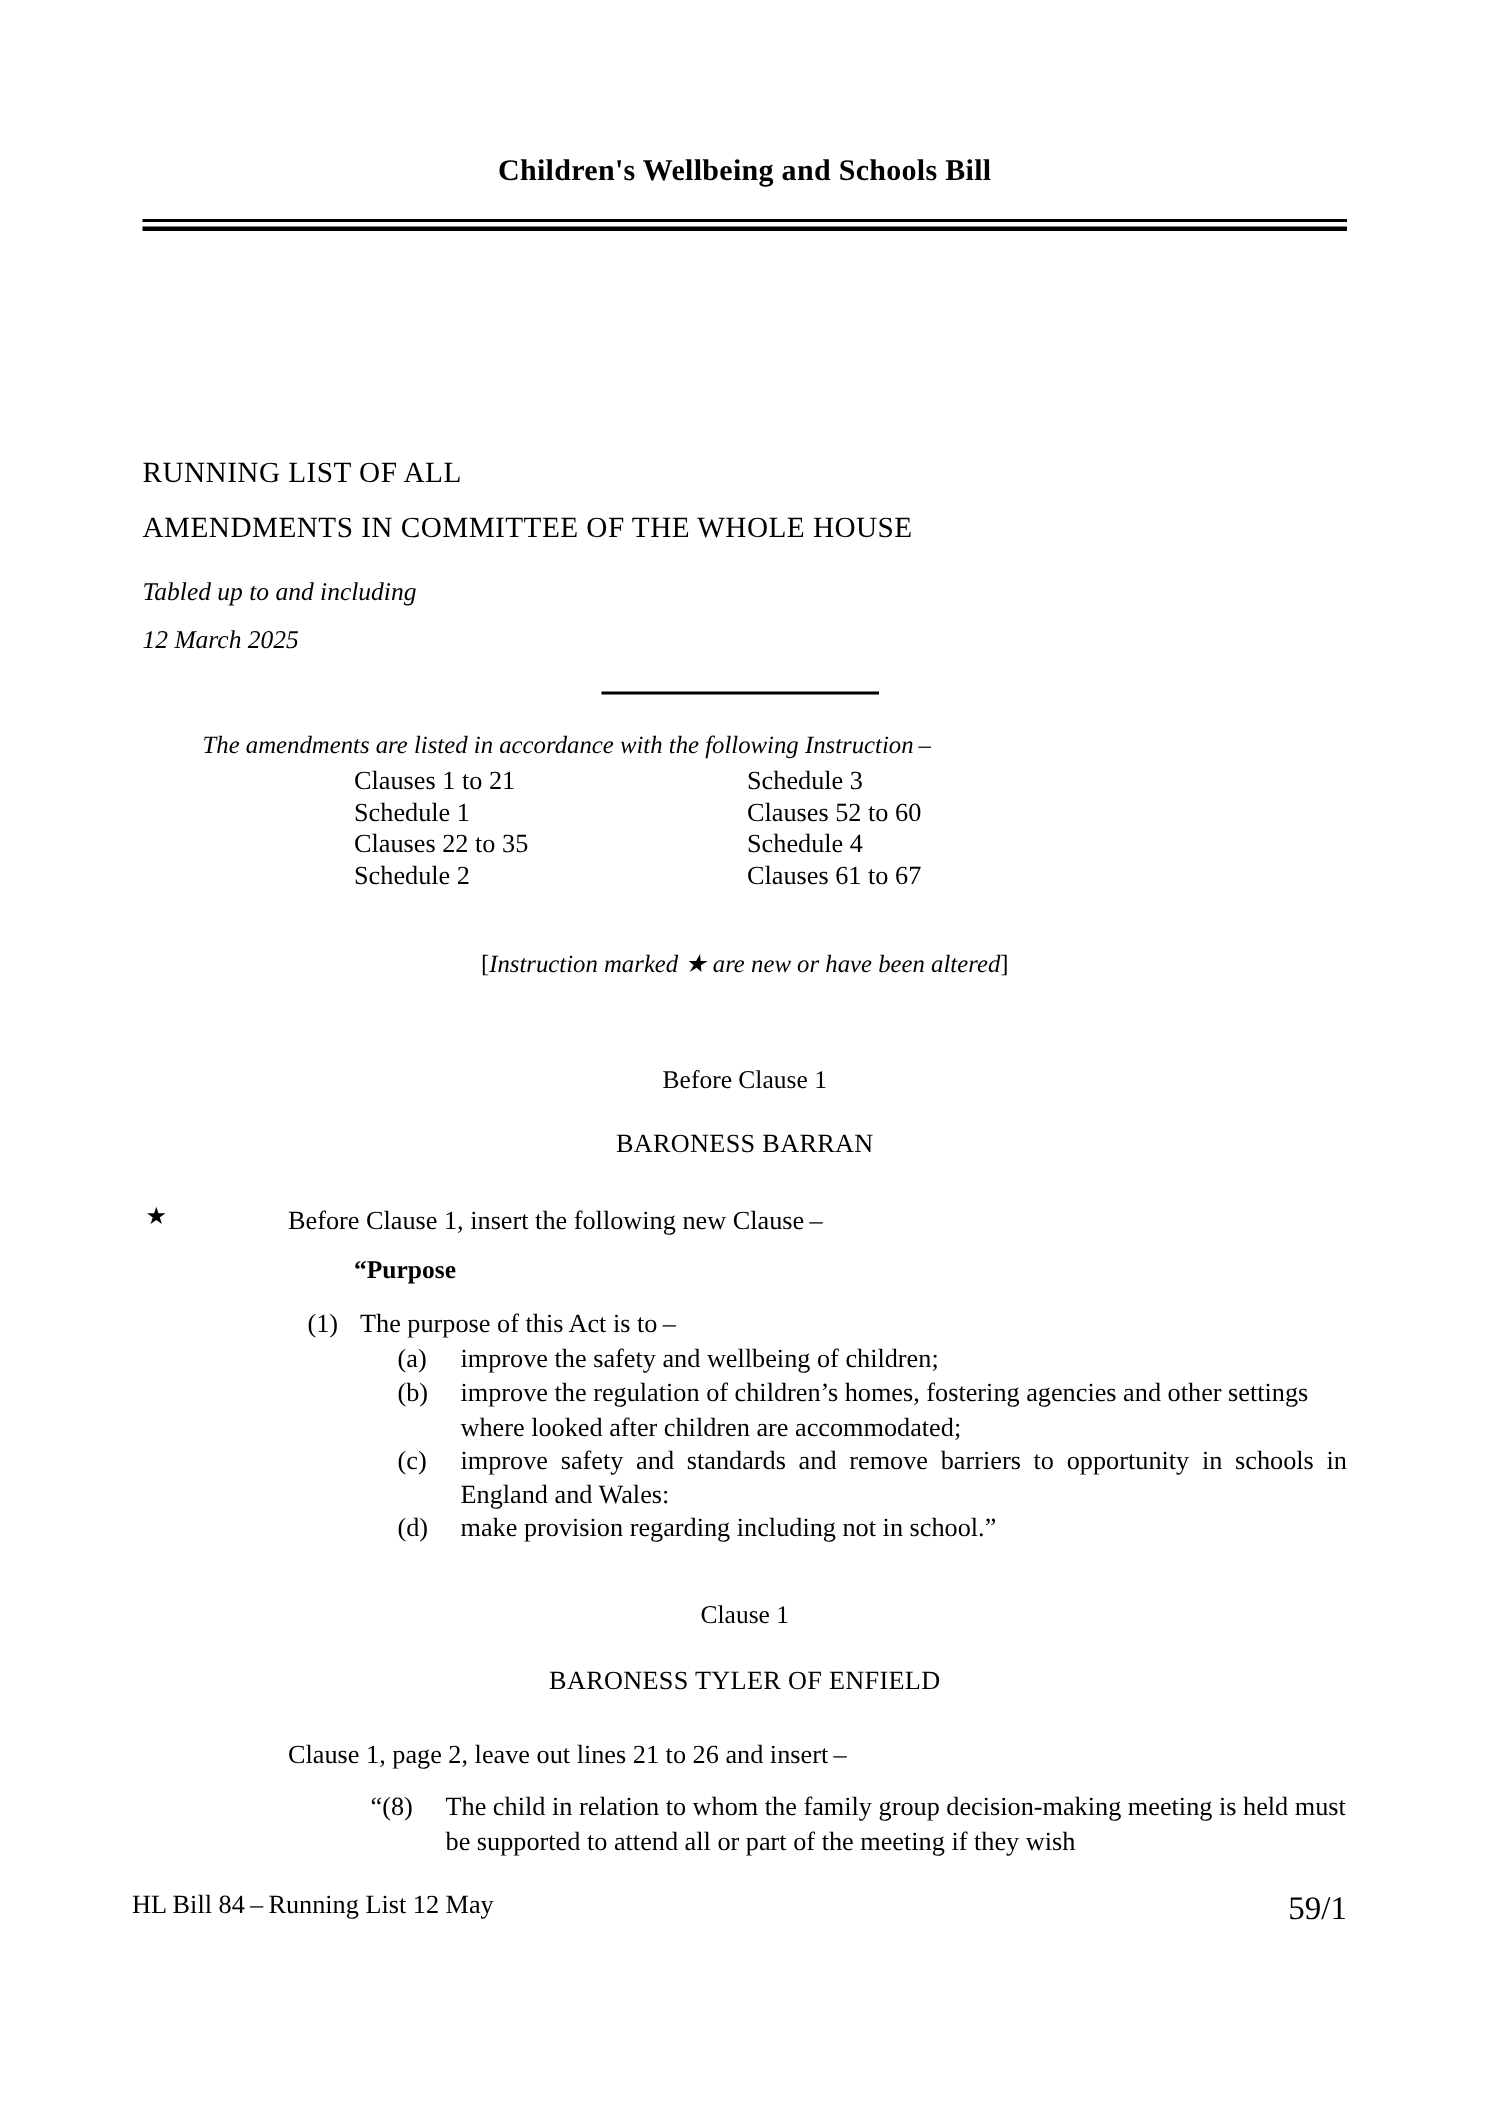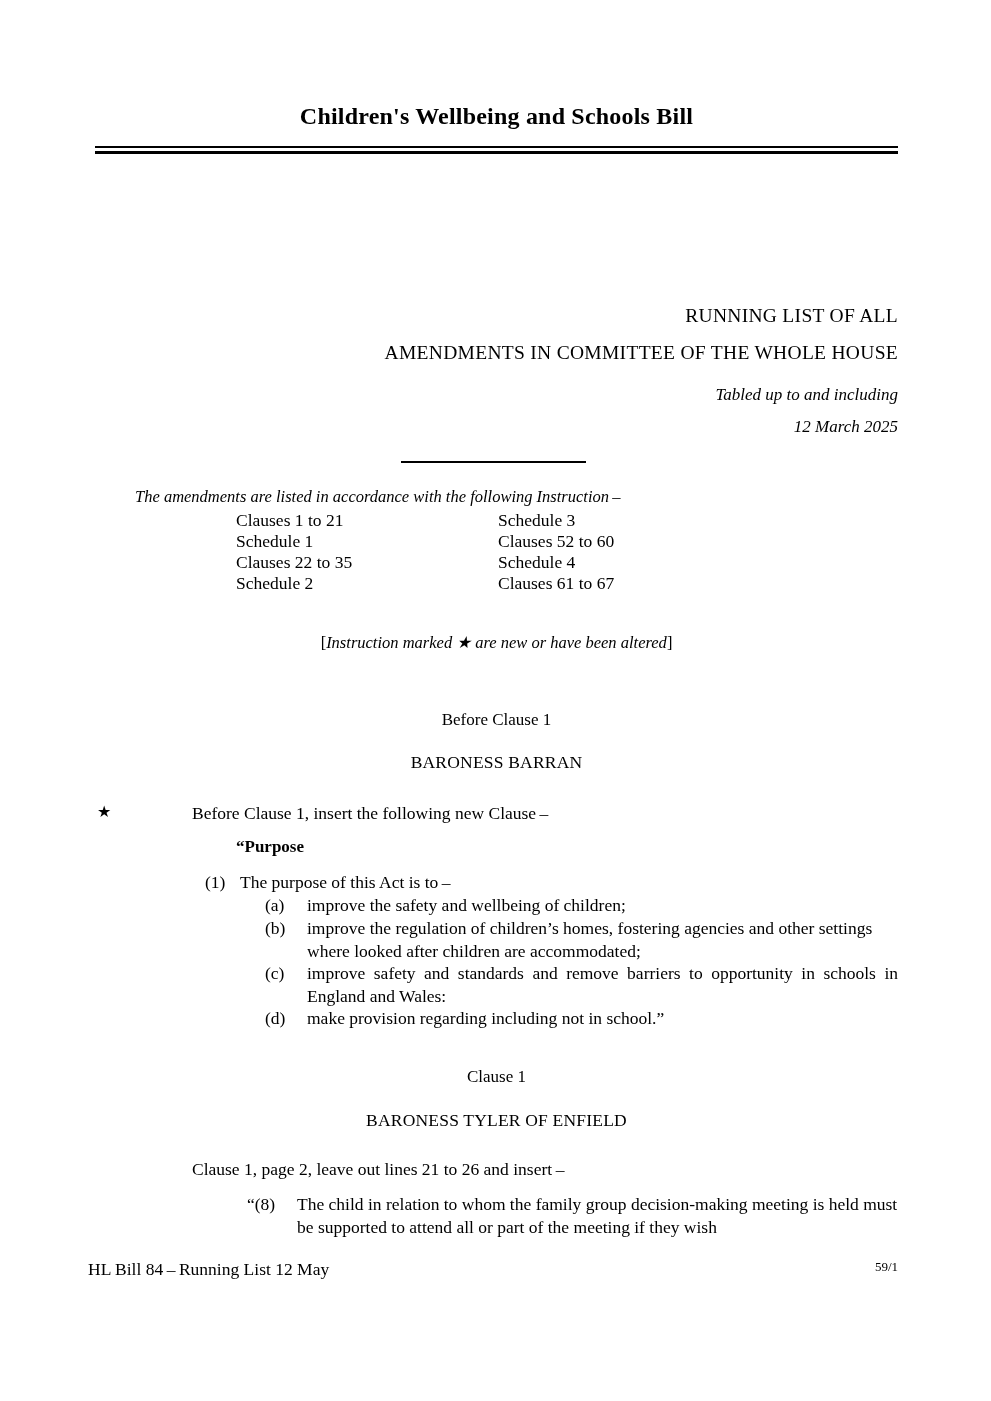--- a/index.html
+++ b/index.html
@@ -23,38 +23,38 @@
     height: 1401px;
   }
 
   
   .bill-title {
     position: absolute;
     left: 95px;
     top: 103px;
     width: 803px;
     text-align: center;
-    font-size: 24px;
+    font-size: 20px;
     font-weight: bold;
     letter-spacing: 0.2px;
   }
   .title-rule {
     position: absolute;
     left: 95px;
     width: 803px;
   }
   .title-rule.r1 { top: 146px; height: 2px; background: #000; }
   .title-rule.r2 { top: 151px; height: 3px; background: #000; }
 
   
   .center-block {
     position: absolute;
     left: 95px;
     width: 803px;
-    text-align: right;
+    text-align: left;
   }
   .running-list   { top: 305px;  font-size: 19.5px; letter-spacing: 0.3px; }
   .amend-committee{ top: 342px;  font-size: 19.5px; letter-spacing: 0.3px; }
   .tabled-up      { top: 385px;  font-size: 17px; font-style: italic; }
   .tabled-date    { top: 417px;  font-size: 17px; font-style: italic; }
 
   .short-rule {
     position: absolute;
     left: 401px;
     top: 461px;
@@ -173,21 +173,21 @@
     position: absolute;
     left: 88px;
     top: 1259px;
     font-size: 17.5px;
     white-space: nowrap;
   }
   .footer-right {
     position: absolute;
     right: 93px;
     top: 1259px;
-    font-size: 13px;
+    font-size: 22px;
     white-space: nowrap;
   }
 </style>
 </head>
 <body>
 
 <div class="page">
 
   <div class="bill-title">Children's Wellbeing and Schools Bill</div>
   <div class="title-rule r1"></div>

